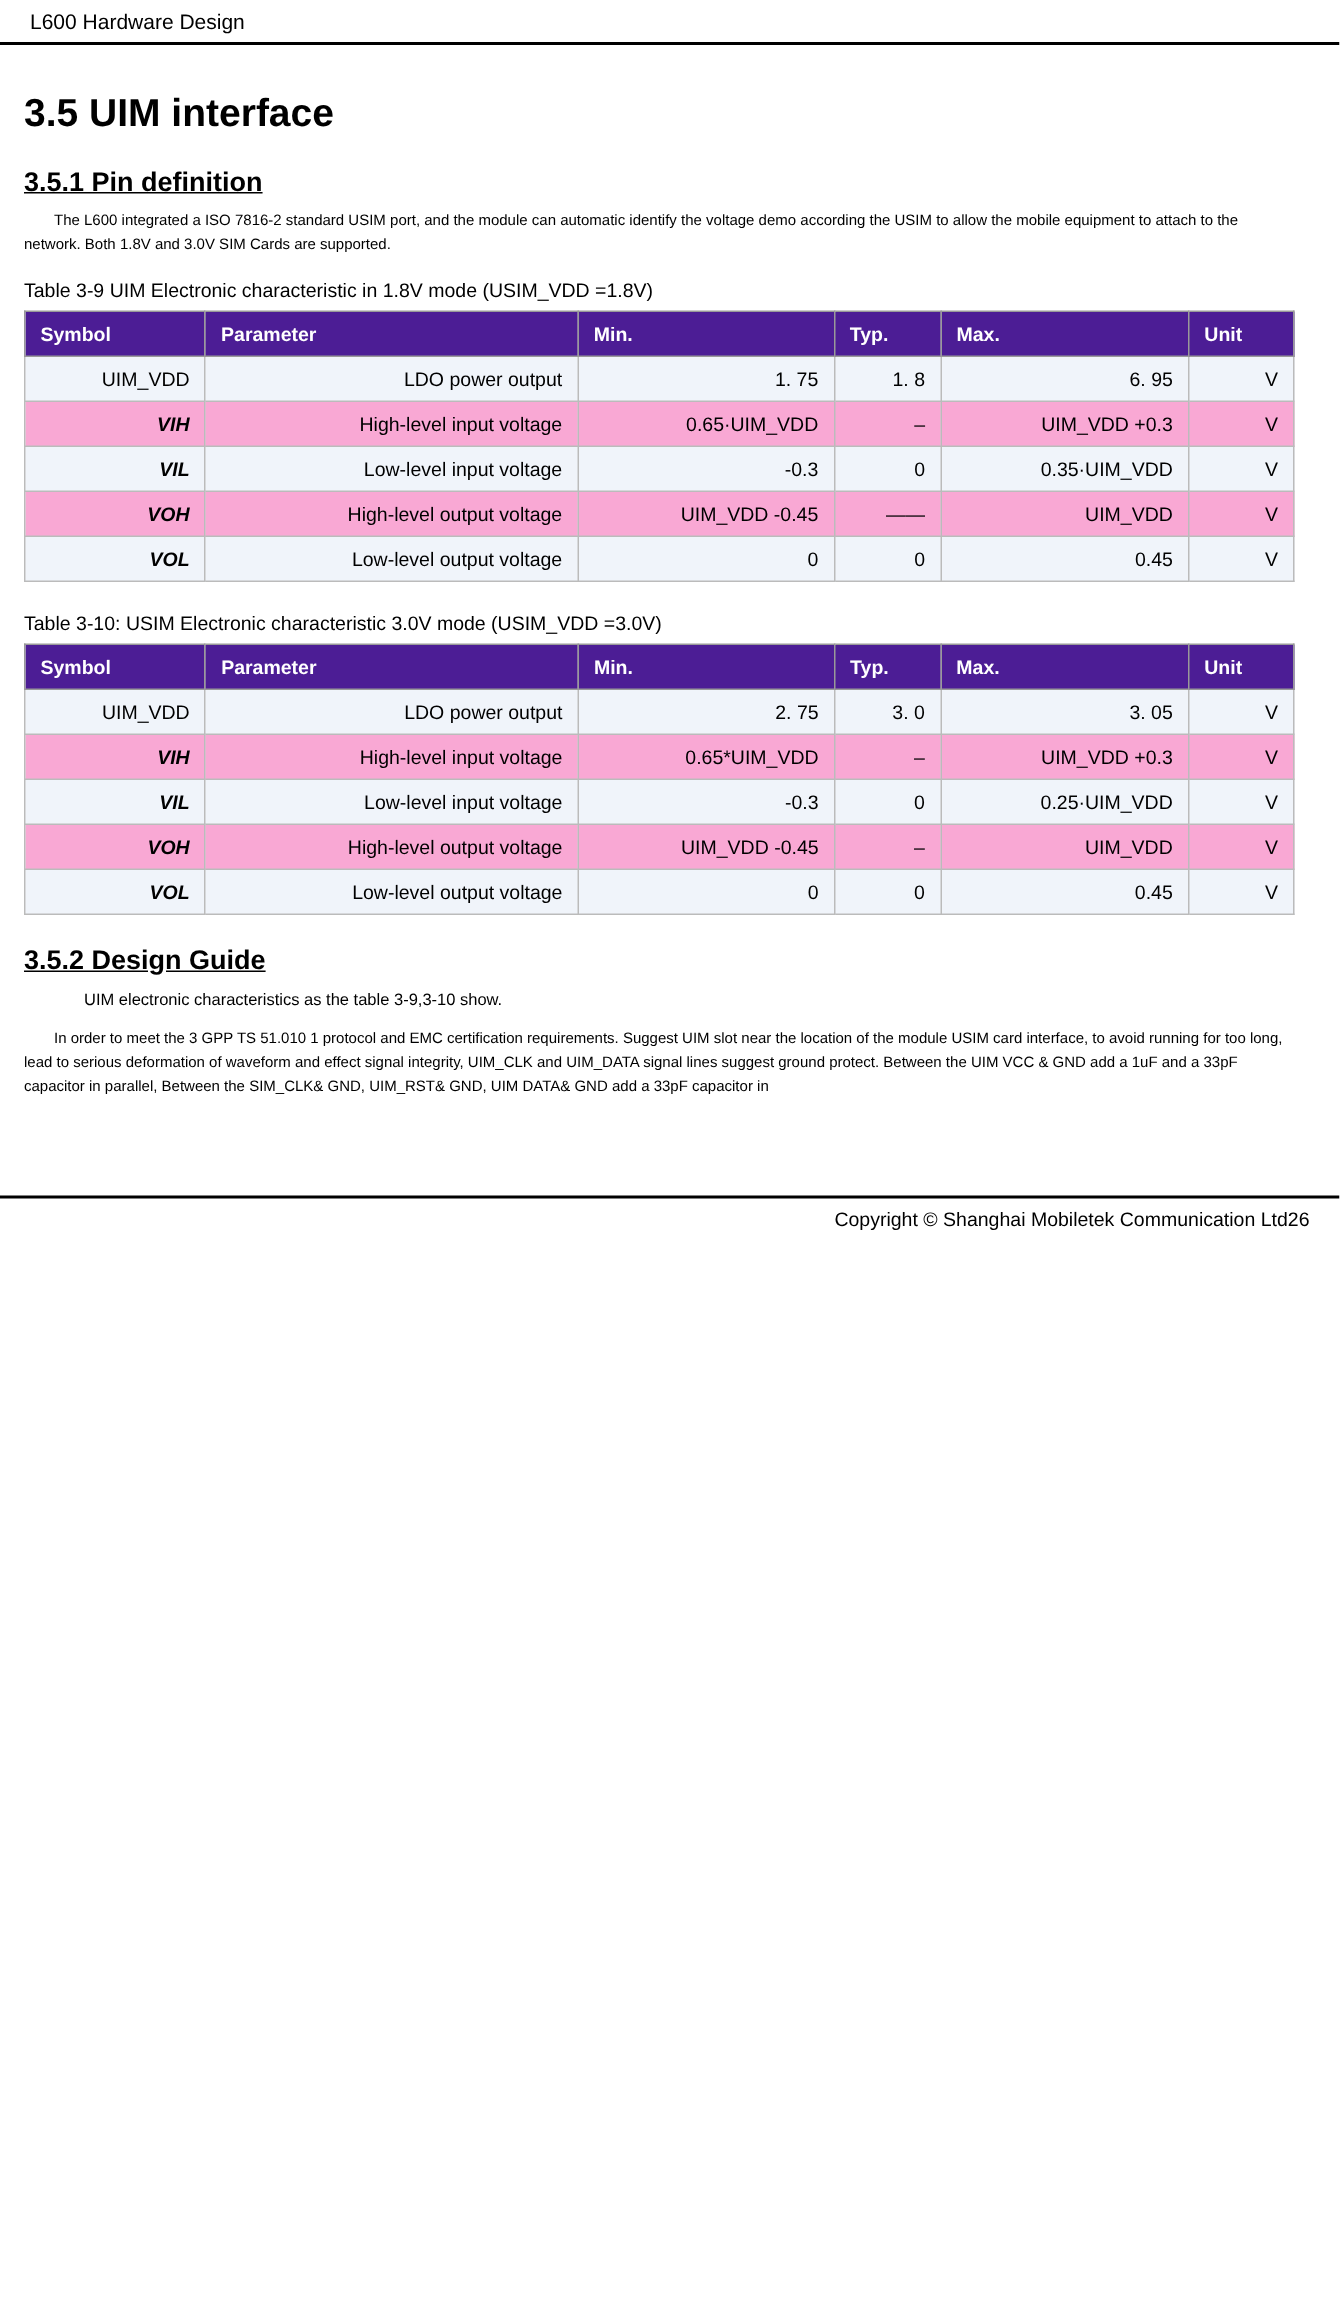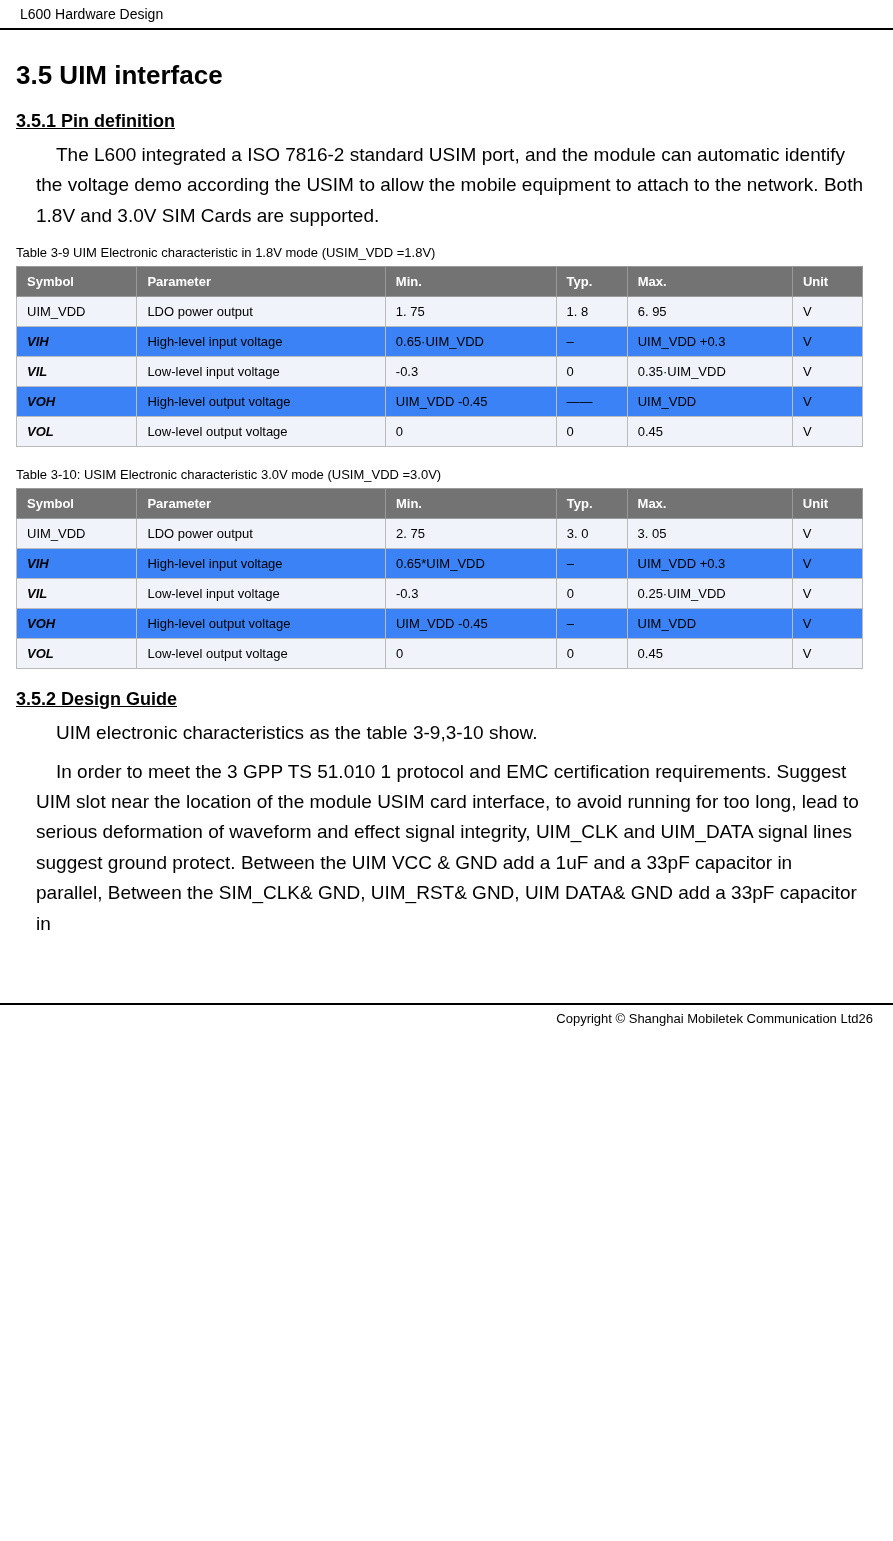--- a/index.html
+++ b/index.html
@@ -40,71 +40,71 @@
       margin-top: 10px;
     }
     h2.subsection-title {
       font-size: 18px;
       font-weight: bold;
       margin-bottom: 8px;
       margin-top: 10px;
       text-decoration: underline;
     }
     .body-text {
-      font-size: 19px;
+      font-size: 10px;
       line-height: 1.6;
       margin-bottom: 14px;
       text-indent: 20px;
-      margin-left: 20px;
     }
     .table-caption {
       font-size: 13px;
       margin-bottom: 6px;
       margin-top: 14px;
     }
     table {
       width: 100%;
       border-collapse: collapse;
       margin-bottom: 20px;
       font-size: 13px;
     }
     table thead tr {
-      background-color: #737373;
+      background-color: #4c1d95;
       color: #fff;
     }
     table thead th {
       padding: 7px 10px;
       text-align: left;
       border: 1px solid #999;
       font-weight: bold;
     }
     table tbody tr {
-      background-color: #3b82f6;
+      background-color: #f9a8d4;
     }
     table tbody tr:nth-child(odd) {
       background-color: #f0f4fa;
     }
     table tbody td {
       padding: 7px 10px;
       border: 1px solid #bbb;
       vertical-align: middle;
+      text-align: right;
     }
     .footer {
       border-top: 2px solid #000;
       display: flex;
       justify-content: flex-end;
       padding: 6px 20px;
       font-size: 13px;
       margin-top: 30px;
     }
     .section-3-5-2 {
       margin-top: 20px;
     }
     .body-text-indent2 {
-      font-size: 19px;
+      font-size: 11px;
       line-height: 1.6;
       margin-bottom: 8px;
       text-indent: 40px;
     }
   </style>
 </head>
 <body>
 
 <div class="header">
   <span class="header-title">L600 Hardware Design</span>

